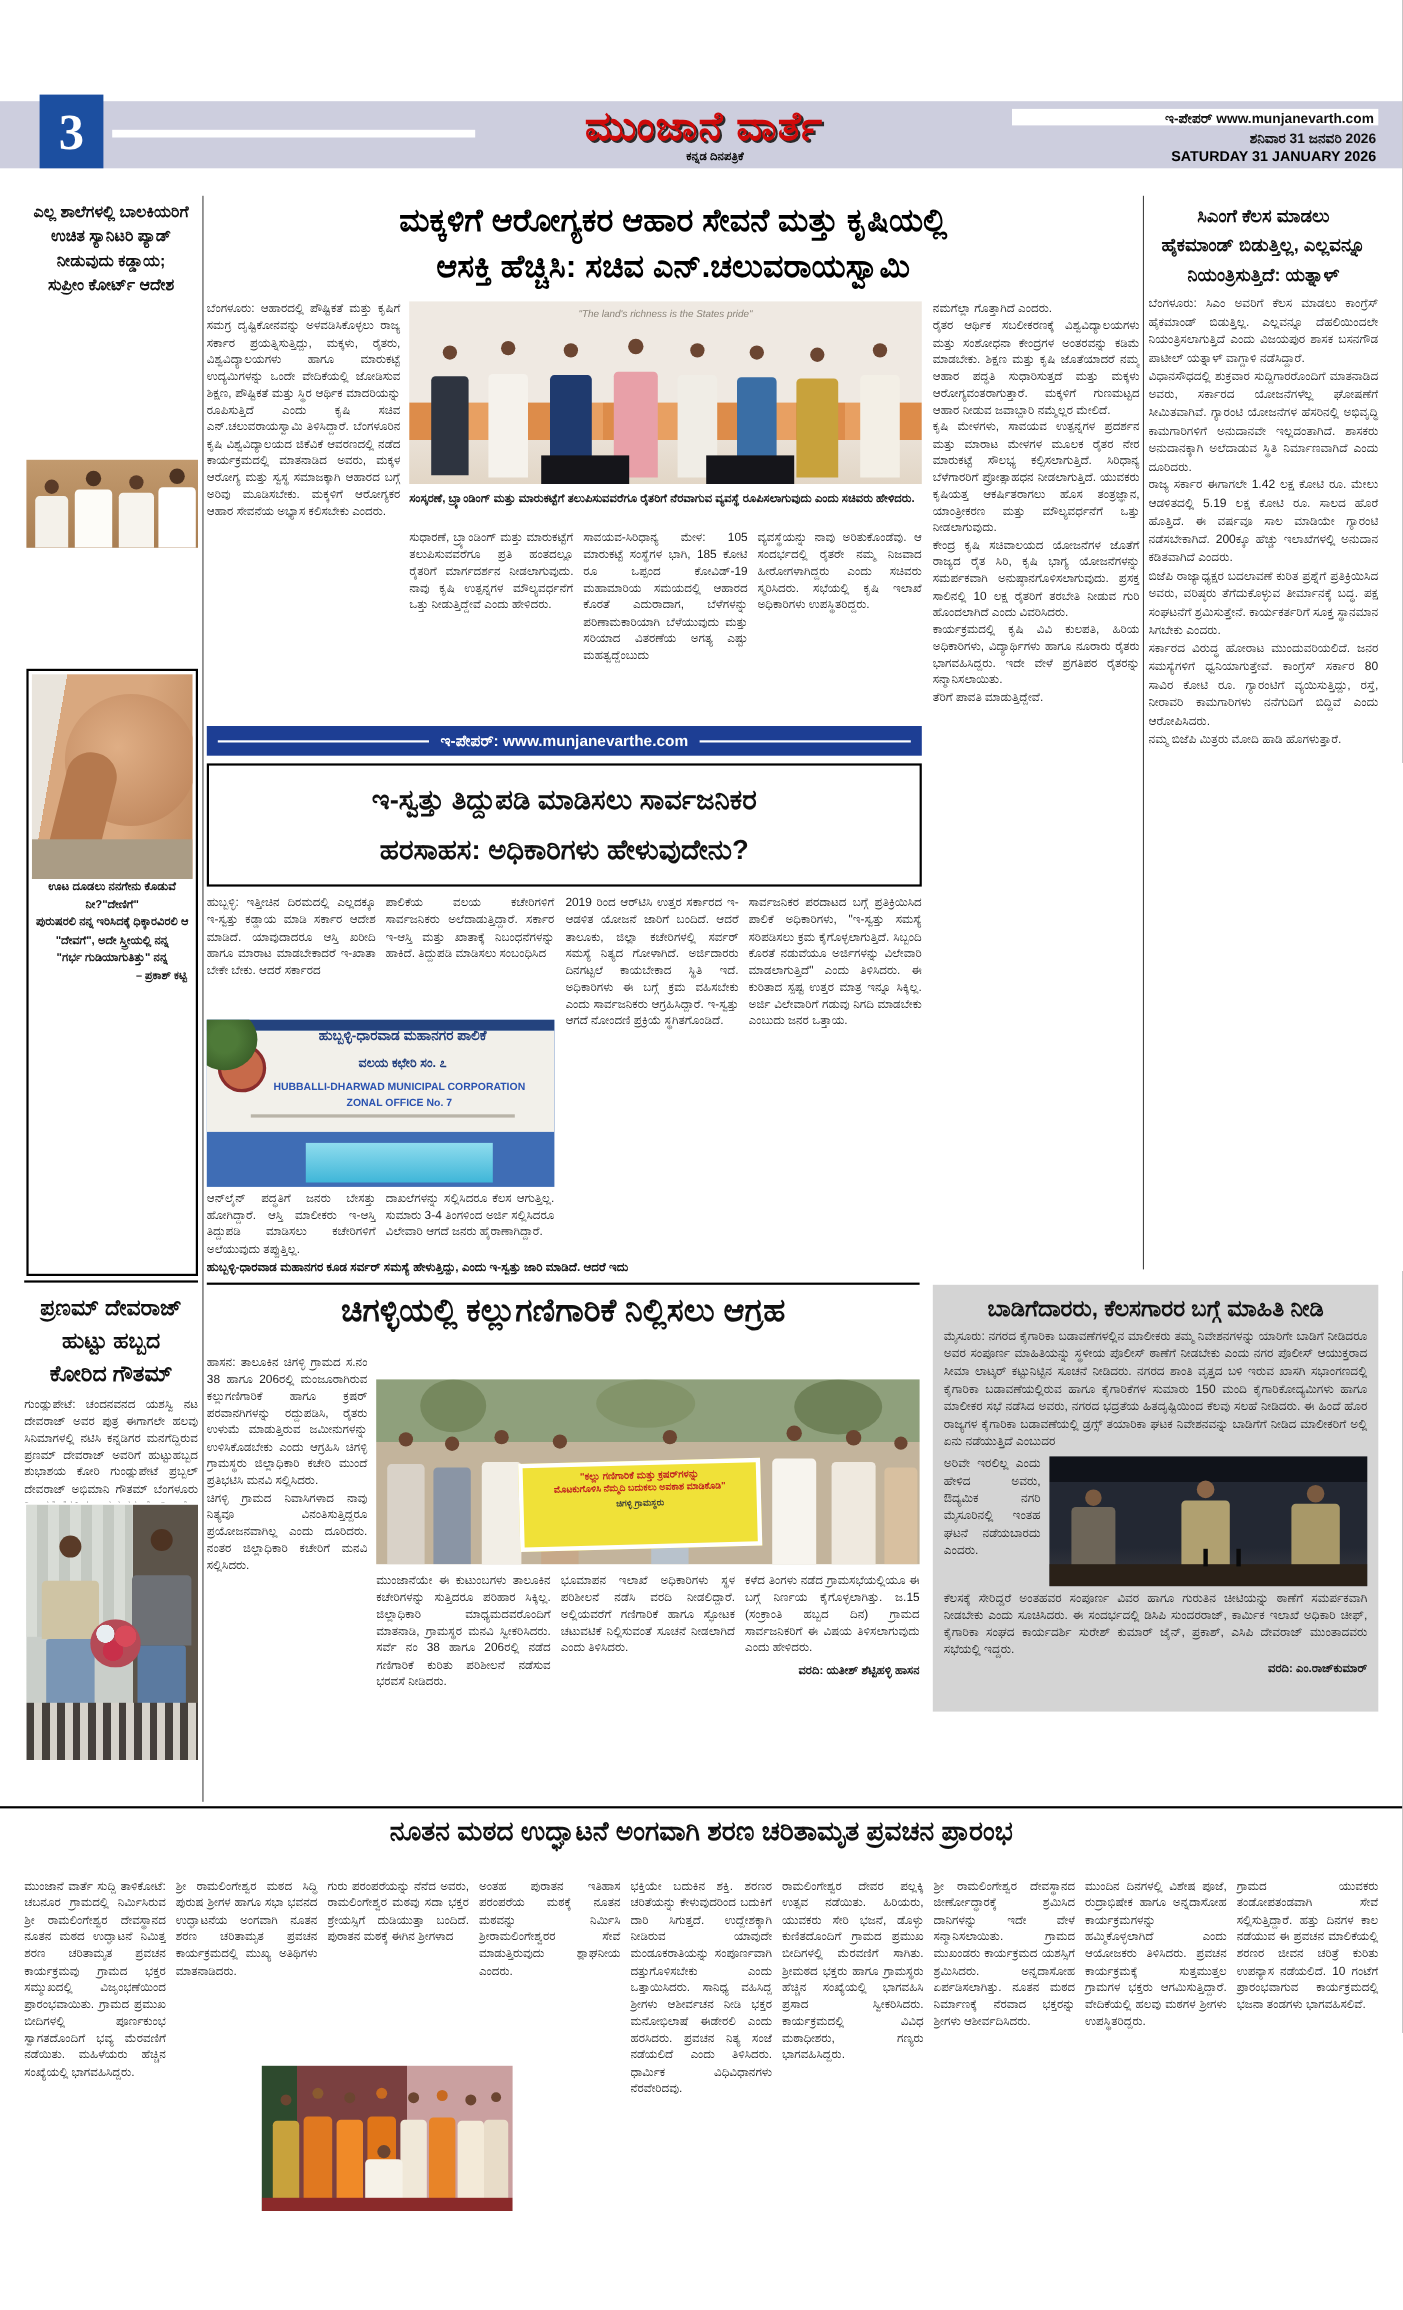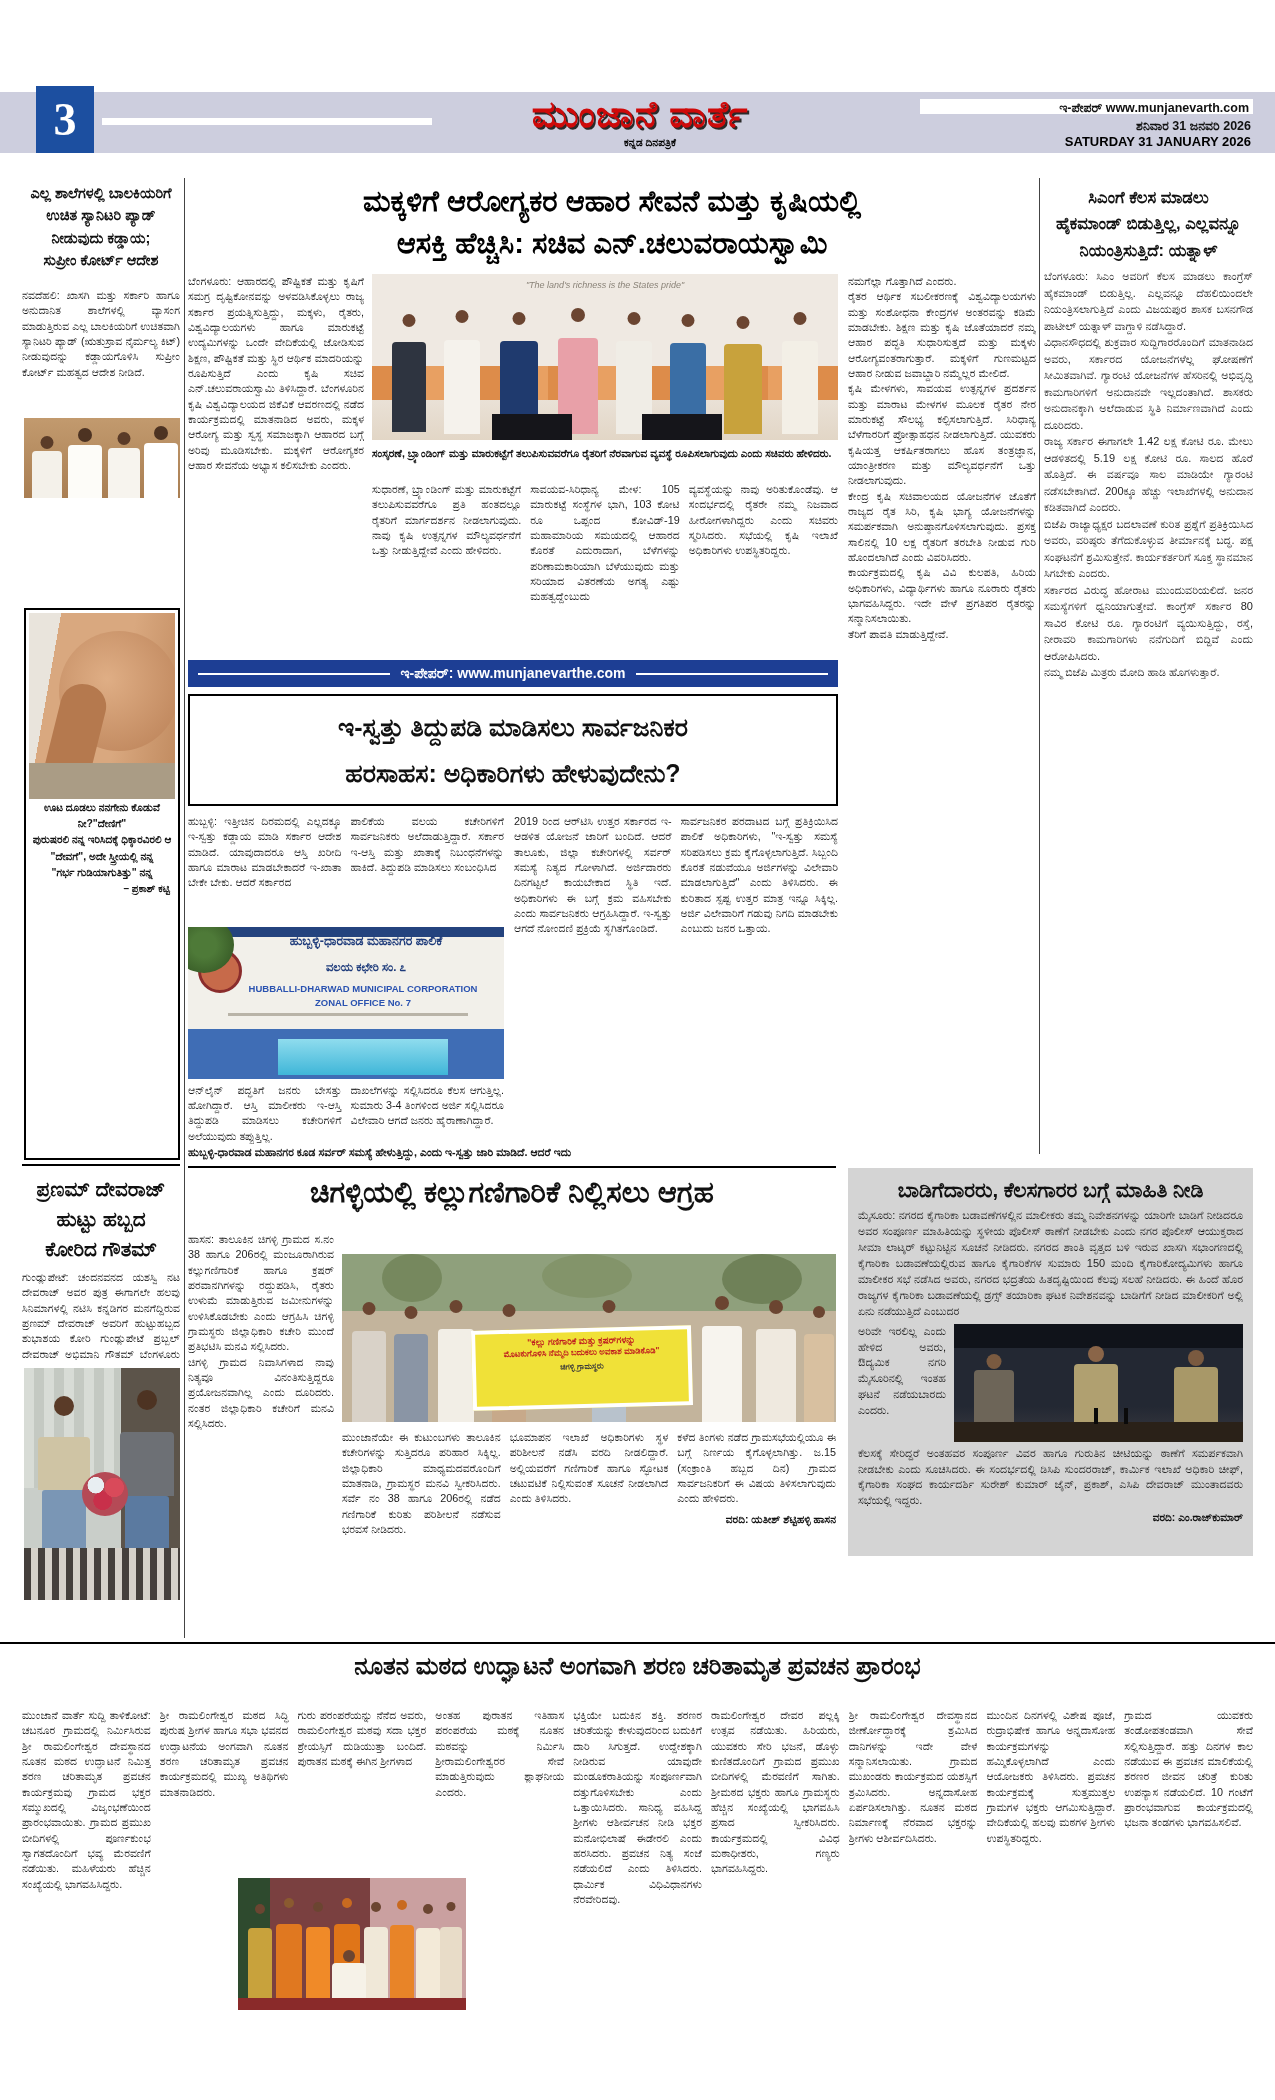--- a/index.html
+++ b/index.html
@@ -66,21 +66,20 @@
     <div class="abs mast-right" style="right:24px;top:42px;width:300px;font-size:13px;color:#000;">SATURDAY 31 JANUARY 2026</div>
   </div>
 
   <div class="vrule" style="left:184px;top:178px;height:1460px;"></div>
   <div class="vrule" style="left:1039px;top:178px;height:976px;"></div>
 
   <div class="abs hl-side ctr pre" style="left:22px;top:182px;width:158px;">ಎಲ್ಲ ಶಾಲೆಗಳಲ್ಲಿ ಬಾಲಕಿಯರಿಗೆ
 ಉಚಿತ ಸ್ಯಾನಿಟರಿ ಪ್ಯಾಡ್
 ನೀಡುವುದು ಕಡ್ಡಾಯ;
 ಸುಪ್ರೀಂ ಕೋರ್ಟ್ ಆದೇಶ</div>
-  <div class="abs jt" style="left:22px;top:288px;width:158px;height:128px;">ನವದೆಹಲಿ: ಖಾಸಗಿ ಮತ್ತು ಸರ್ಕಾರಿ ಹಾಗೂ ಅನುದಾನಿತ ಶಾಲೆಗಳಲ್ಲಿ ವ್ಯಾಸಂಗ ಮಾಡುತ್ತಿರುವ ಎಲ್ಲ ಬಾಲಕಿಯರಿಗೆ ಉಚಿತವಾಗಿ ಸ್ಯಾನಿಟರಿ ಪ್ಯಾಡ್ (ಋತುಸ್ರಾವ ನೈರ್ಮಲ್ಯ ಕಿಟ್) ನೀಡುವುದನ್ನು ಕಡ್ಡಾಯಗೊಳಿಸಿ ಸುಪ್ರೀಂ ಕೋರ್ಟ್ ಮಹತ್ವದ ಆದೇಶ ನೀಡಿದೆ.</div>
 
   <div class="photo" style="left:24px;top:418px;width:156px;height:80px;background:linear-gradient(180deg,#c29a6e,#a97e52);">
     <span class="pp" style="left:8px;top:18px;width:30px;height:62px;">
         <i class="h" style="width:13px;height:13px;background:#5a3b28"></i>
         <i class="t" style="background:#f4f1ea"></i>
       </span>
     <span class="pp" style="left:44px;top:10px;width:34px;height:70px;">
         <i class="h" style="width:14px;height:14px;background:#4d3322"></i>
         <i class="t" style="background:#fdfcf8"></i>
       </span>
@@ -180,21 +179,21 @@
     <span class="pp" style="left:410px;top:38px;width:36px;height:122px;">
         <i class="h" style="width:13px;height:13px"></i>
         <i class="t" style="background:#f3efe6"></i>
       </span>
     <i style="left:120px;bottom:0;width:80px;height:26px;background:#15151a;"></i>
     <i style="left:270px;bottom:0;width:80px;height:26px;background:#15151a;"></i>
   </div>
   <div class="abs caption" style="left:372px;top:446px;width:466px;">ಸಂಸ್ಕರಣೆ, ಬ್ರ್ಯಾಂಡಿಂಗ್ ಮತ್ತು ಮಾರುಕಟ್ಟೆಗೆ ತಲುಪಿಸುವವರೆಗೂ ರೈತರಿಗೆ ನೆರವಾಗುವ ವ್ಯವಸ್ಥೆ ರೂಪಿಸಲಾಗುವುದು ಎಂದು ಸಚಿವರು ಹೇಳಿದರು.</div>
   <div class="abs flexrow" style="left:372px;top:482px;width:466px;height:172px;gap:9px;">
     <div class="jt mcol">ಸುಧಾರಣೆ, ಬ್ರ್ಯಾಂಡಿಂಗ್ ಮತ್ತು ಮಾರುಕಟ್ಟೆಗೆ ತಲುಪಿಸುವವರೆಗೂ ಪ್ರತಿ ಹಂತದಲ್ಲೂ ರೈತರಿಗೆ ಮಾರ್ಗದರ್ಶನ ನೀಡಲಾಗುವುದು. ನಾವು ಕೃಷಿ ಉತ್ಪನ್ನಗಳ ಮೌಲ್ಯವರ್ಧನೆಗೆ ಒತ್ತು ನೀಡುತ್ತಿದ್ದೇವೆ ಎಂದು ಹೇಳಿದರು.</div>
-    <div class="jt mcol">ಸಾವಯವ-ಸಿರಿಧಾನ್ಯ ಮೇಳ: 105 ಮಾರುಕಟ್ಟೆ ಸಂಸ್ಥೆಗಳ ಭಾಗಿ, 103 ಕೋಟಿ ರೂ ಒಪ್ಪಂದ ಕೋವಿಡ್-19 ಮಹಾಮಾರಿಯ ಸಮಯದಲ್ಲಿ ಆಹಾರದ ಕೊರತೆ ಎದುರಾದಾಗ, ಬೆಳೆಗಳನ್ನು ಪರಿಣಾಮಕಾರಿಯಾಗಿ ಬೆಳೆಯುವುದು ಮತ್ತು ಸರಿಯಾದ ವಿತರಣೆಯ ಅಗತ್ಯ ಎಷ್ಟು ಮಹತ್ವದ್ದೆಂಬುದು</div>
+    <div class="jt mcol">ಸಾವಯವ-ಸಿರಿಧಾನ್ಯ ಮೇಳ: 105 ಮಾರುಕಟ್ಟೆ ಸಂಸ್ಥೆಗಳ ಭಾಗಿ, 185 ಕೋಟಿ ರೂ ಒಪ್ಪಂದ ಕೋವಿಡ್-19 ಮಹಾಮಾರಿಯ ಸಮಯದಲ್ಲಿ ಆಹಾರದ ಕೊರತೆ ಎದುರಾದಾಗ, ಬೆಳೆಗಳನ್ನು ಪರಿಣಾಮಕಾರಿಯಾಗಿ ಬೆಳೆಯುವುದು ಮತ್ತು ಸರಿಯಾದ ವಿತರಣೆಯ ಅಗತ್ಯ ಎಷ್ಟು ಮಹತ್ವದ್ದೆಂಬುದು</div>
     <div class="jt mcol">ವ್ಯವಸ್ಥೆಯನ್ನು ನಾವು ಅರಿತುಕೊಂಡೆವು. ಆ ಸಂದರ್ಭದಲ್ಲಿ ರೈತರೇ ನಮ್ಮ ನಿಜವಾದ ಹೀರೋಗಳಾಗಿದ್ದರು ಎಂದು ಸಚಿವರು ಸ್ಮರಿಸಿದರು. ಸಭೆಯಲ್ಲಿ ಕೃಷಿ ಇಲಾಖೆ ಅಧಿಕಾರಿಗಳು ಉಪಸ್ಥಿತರಿದ್ದರು.</div>
   </div>
   <div class="abs jt pre" style="left:848px;top:274px;width:188px;height:876px;">ನಮಗೆಲ್ಲಾ ಗೊತ್ತಾಗಿದೆ ಎಂದರು.
 ರೈತರ ಆರ್ಥಿಕ ಸಬಲೀಕರಣಕ್ಕೆ ವಿಶ್ವವಿದ್ಯಾಲಯಗಳು ಮತ್ತು ಸಂಶೋಧನಾ ಕೇಂದ್ರಗಳ ಅಂತರವನ್ನು ಕಡಿಮೆ ಮಾಡಬೇಕು. ಶಿಕ್ಷಣ ಮತ್ತು ಕೃಷಿ ಜೊತೆಯಾದರೆ ನಮ್ಮ ಆಹಾರ ಪದ್ಧತಿ ಸುಧಾರಿಸುತ್ತದೆ ಮತ್ತು ಮಕ್ಕಳು ಆರೋಗ್ಯವಂತರಾಗುತ್ತಾರೆ. ಮಕ್ಕಳಿಗೆ ಗುಣಮಟ್ಟದ ಆಹಾರ ನೀಡುವ ಜವಾಬ್ದಾರಿ ನಮ್ಮೆಲ್ಲರ ಮೇಲಿದೆ.
 ಕೃಷಿ ಮೇಳಗಳು, ಸಾವಯವ ಉತ್ಪನ್ನಗಳ ಪ್ರದರ್ಶನ ಮತ್ತು ಮಾರಾಟ ಮೇಳಗಳ ಮೂಲಕ ರೈತರ ನೇರ ಮಾರುಕಟ್ಟೆ ಸೌಲಭ್ಯ ಕಲ್ಪಿಸಲಾಗುತ್ತಿದೆ. ಸಿರಿಧಾನ್ಯ ಬೆಳೆಗಾರರಿಗೆ ಪ್ರೋತ್ಸಾಹಧನ ನೀಡಲಾಗುತ್ತಿದೆ. ಯುವಕರು ಕೃಷಿಯತ್ತ ಆಕರ್ಷಿತರಾಗಲು ಹೊಸ ತಂತ್ರಜ್ಞಾನ, ಯಾಂತ್ರೀಕರಣ ಮತ್ತು ಮೌಲ್ಯವರ್ಧನೆಗೆ ಒತ್ತು ನೀಡಲಾಗುವುದು.
 ಕೇಂದ್ರ ಕೃಷಿ ಸಚಿವಾಲಯದ ಯೋಜನೆಗಳ ಜೊತೆಗೆ ರಾಜ್ಯದ ರೈತ ಸಿರಿ, ಕೃಷಿ ಭಾಗ್ಯ ಯೋಜನೆಗಳನ್ನು ಸಮರ್ಪಕವಾಗಿ ಅನುಷ್ಠಾನಗೊಳಿಸಲಾಗುವುದು. ಪ್ರಸಕ್ತ ಸಾಲಿನಲ್ಲಿ 10 ಲಕ್ಷ ರೈತರಿಗೆ ತರಬೇತಿ ನೀಡುವ ಗುರಿ ಹೊಂದಲಾಗಿದೆ ಎಂದು ವಿವರಿಸಿದರು.
 ಕಾರ್ಯಕ್ರಮದಲ್ಲಿ ಕೃಷಿ ವಿವಿ ಕುಲಪತಿ, ಹಿರಿಯ ಅಧಿಕಾರಿಗಳು, ವಿದ್ಯಾರ್ಥಿಗಳು ಹಾಗೂ ನೂರಾರು ರೈತರು ಭಾಗವಹಿಸಿದ್ದರು. ಇದೇ ವೇಳೆ ಪ್ರಗತಿಪರ ರೈತರನ್ನು ಸನ್ಮಾನಿಸಲಾಯಿತು.
 ತೆರಿಗೆ ಪಾವತಿ ಮಾಡುತ್ತಿದ್ದೇವೆ.</div>
 
   <div class="abs hl-yat ctr pre" style="left:1044px;top:184px;width:209px;">ಸಿಎಂಗೆ ಕೆಲಸ ಮಾಡಲು

